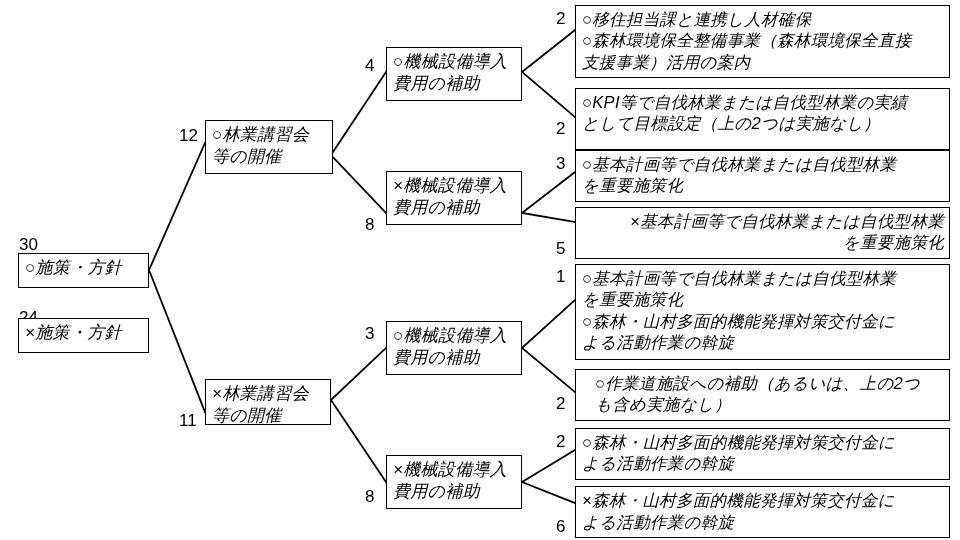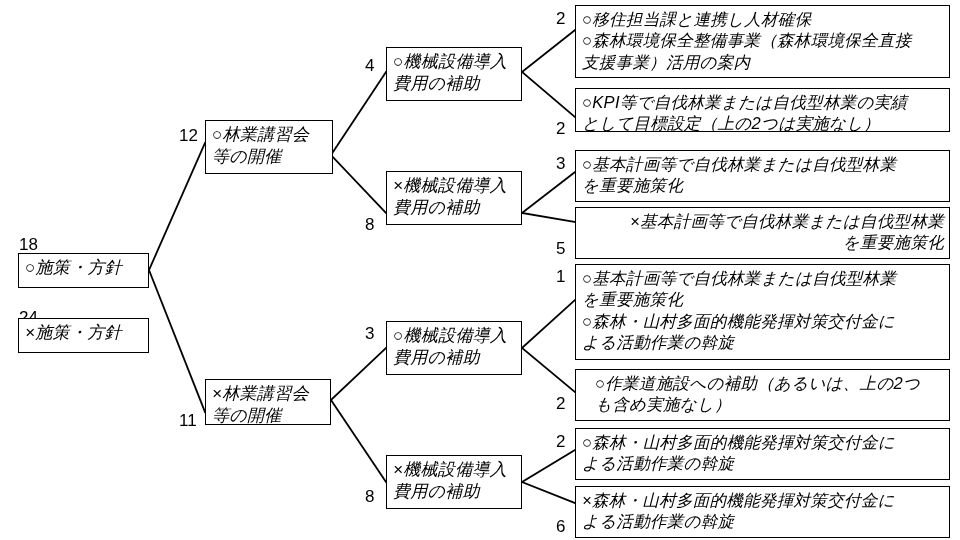--- a/index.html
+++ b/index.html
@@ -60,21 +60,21 @@
       <line x1="522" y1="213" x2="575" y2="222"></line>
 
       <line x1="522" y1="348" x2="575" y2="300"></line>
       <line x1="522" y1="348" x2="575" y2="392"></line>
 
       <line x1="522" y1="482" x2="575" y2="450"></line>
       <line x1="522" y1="482" x2="575" y2="503"></line>
     </g>
   </svg>
 
-  <div class="lbl f17" style="left:19px;top:236px;">18</div>
+  <div class="lbl f17" style="left:19px;top:236px;">30</div>
   <div class="node f17" style="left:18px;top:253px;width:131px;height:35px;">
     <span class="txt">○施策・方針</span>
   </div>
 
   <div class="lbl f17" style="left:19px;top:301px;margin-top:8px;">24</div>
   <div class="node f17" style="left:18px;top:318px;width:131px;height:35px;">
     <span class="txt">×施策・方針</span>
   </div>
 
   <div class="lbl f17" style="left:179px;top:127px;">12</div>
@@ -114,21 +114,21 @@
   </div>
 
   <div class="lbl f17" style="left:556px;top:10px;">2</div>
   <div class="node f16" style="left:575px;top:5px;width:375px;height:73px;align-items:flex-start;">
     <span class="txt">○移住担当課と連携し人材確保
 ○森林環境保全整備事業（森林環境保全直接
 支援事業）活用の案内</span>
   </div>
 
   <div class="lbl f17" style="left:556px;top:120px;">2</div>
-  <div class="node f16" style="left:575px;top:88px;width:375px;height:44px;align-items:flex-start;">
+  <div class="node f16" style="left:575px;top:88px;width:375px;height:62px;align-items:flex-start;">
     <span class="txt">○KPI等で自伐林業または自伐型林業の実績
 として目標設定（上の2つは実施なし）</span>
   </div>
 
   <div class="lbl f17" style="left:556px;top:155px;">3</div>
   <div class="node f16" style="left:575px;top:150px;width:375px;height:52px;align-items:flex-start;">
     <span class="txt">○基本計画等で自伐林業または自伐型林業
 を重要施策化</span>
   </div>
 
@@ -152,18 +152,18 @@
 も含め実施なし）</span>
   </div>
 
   <div class="lbl f17" style="left:556px;top:433px;">2</div>
   <div class="node f16" style="left:575px;top:428px;width:375px;height:52px;align-items:flex-start;">
     <span class="txt">○森林・山村多面的機能発揮対策交付金に
 よる活動作業の斡旋</span>
   </div>
 
   <div class="lbl f17" style="left:556px;top:518px;">6</div>
-  <div class="node f16" style="left:575px;top:486px;width:375px;height:52px;align-items:flex-start;">
+  <div class="node f16" style="left:575px;top:486px;width:375px;height:52px;align-items:flex-end;">
     <span class="txt">×森林・山村多面的機能発揮対策交付金に
 よる活動作業の斡旋</span>
   </div>
 
 </div>
 
 </body></html>

